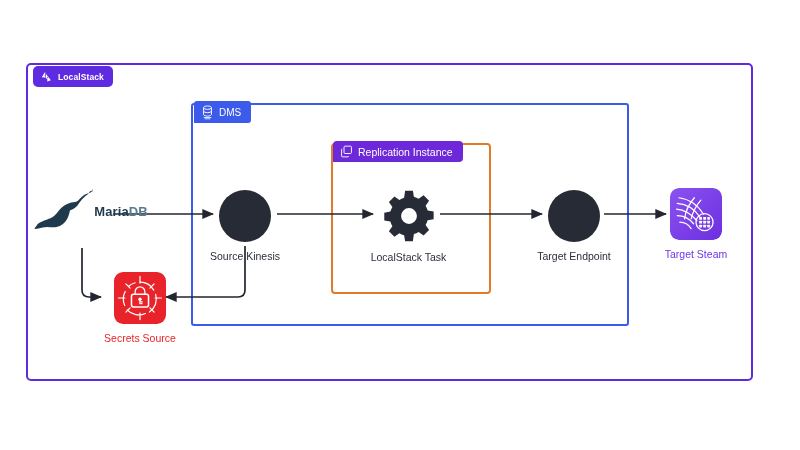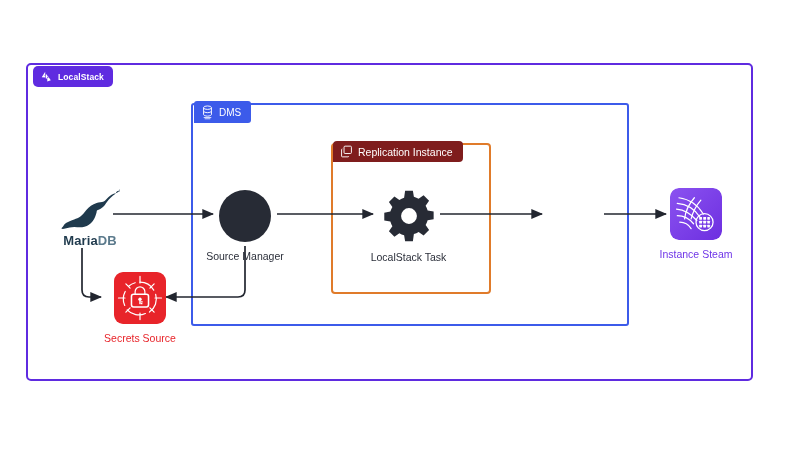--- a/index.html
+++ b/index.html
@@ -19,21 +19,21 @@
   
   .badge{position:absolute;display:flex;align-items:center;gap:5px;
       box-sizing:border-box;color:#fff;white-space:nowrap;}
   #localstack-badge{left:33px;top:66px;height:21px;padding:0 9px 0 7px;
       background:#5f2be0;border-radius:5px;font-size:8.5px;font-weight:700;
       letter-spacing:.1px;}
   #dms-badge{left:194px;top:101px;height:22px;padding:0 10px 0 7px;
       background:#3c5bea;border-radius:3px 3px 3px 0;font-size:10px;
       font-weight:400;}
   #ri-badge{left:333px;top:141px;height:21px;padding:0 10px 0 7px;
-      background:#7f1d1d;border-radius:4px 4px 4px 0;font-size:10.5px;
+      background:#6d28d9;border-radius:4px 4px 4px 0;font-size:10.5px;
       font-weight:400;}
   .badge svg{display:block;flex:0 0 auto;}
 
   
   .node{position:absolute;display:flex;flex-direction:column;
       align-items:center;}
   .node-label{margin-top:9px;font-size:10.5px;color:#2b2f3a;
       white-space:nowrap;text-align:center;line-height:1.1;}
   .node-label.red{color:#e8242a;}
   .node-label.purple{color:#6f35e8;}
@@ -42,21 +42,21 @@
   .gear{width:54px;height:54px;}
   .sq{width:52px;height:52px;border-radius:9px;display:block;}
 
   #n-mariadb{left:44px;top:189px;width:92px;}
   #n-source{left:193px;top:190px;width:104px;}
   #n-task{left:356px;top:189px;width:105px;}
   #n-target{left:522px;top:190px;width:104px;}
   #n-kinesis{left:651px;top:188px;width:90px;}
   #n-secrets{left:92px;top:272px;width:96px;}
 
-  .mariadb-wrap{display:flex;flex-direction:column;align-items:center;text-align:center;}
+  .mariadb-wrap{display:flex;align-items:center;text-align:center;}
   .mariadb-word{font-size:13px;font-weight:700;letter-spacing:.1px;
       margin-top:1px;line-height:1;}
   .mw-a{color:#1f3a4d;}
   .mw-b{color:#5b7a8c;}
 
   
   #wires{position:absolute;left:0;top:0;width:800px;height:450px;
       pointer-events:none;}
 </style>
 </head>
@@ -130,32 +130,36 @@
         <svg width="62" height="40" viewBox="0 0 124 78" aria-hidden="true">
           <path fill="#1f3a4d" d="M121.4 4.1c-2.4-.6-3.3 1.2-5.1 2.3-2 1.2-4.6 1.2-6.9 1.9-6.4 1.9-9.7 6-13.7 10.4-2 2.2-3.6 4.2-6.3 5.5-4.3 2.1-9.5 1.2-14.2 2.6-8.3 2.4-15 8-20.5 14.3-4 4.6-6.9 9.6-11.9 13.1-3.9 2.8-8.1 4.2-12.5 5.7-3.8 1.3-7.5 2.7-11.2 4.5-2.7 1.3-5.9 2.7-8.1 4.9-1.6 1.6-2.4 4-3.7 5.9-.7 1-2.3 1.6-2.4 2.8 1.9 1.6 5.4.4 7.6-.1 6.1-1.3 11.7-2.8 18-2.8 5.2 0 10.6 1.1 15.8.4 6.4-.9 12.6-3.5 17.3-7.9 4.2-3.9 7-9 9.1-14.3 1-2.4 1.8-4.9 2.4-7.4.3-1.2.1-3 .8-4 .8-1.1 3.1-1.4 4.3-2 3.2-1.4 5.9-2.9 8.3-5.4 4.1-4.3 7.1-9.6 10.8-14.2 2.1-2.7 4.7-4.8 7.2-7 1.8-1.6 6-3.8 7.1-5.9 1-1.9 1.2-5.1 7.8-5.1-.2-2.2-.2-1.9-1.7-2.2z"></path>
         </svg>
       </span>
       <div class="mariadb-word"><span class="mw-a">Maria</span><span class="mw-b">DB</span></div>
     </div>
   </div>
 
   <div class="node" id="n-source">
     <div class="disc"></div>
-    <div class="node-label">Source Manager</div>
+    <div class="node-label">Source Kinesis</div>
   </div>
 
   <div class="node" id="n-task">
     <span class="gear">
       <svg width="54" height="54" viewBox="0 0 64 64" aria-hidden="true">
         <path fill="#272b35" fill-rule="evenodd" d="M27.4 2h9.2l1.2 7.1c2 .6 3.9 1.4 5.6 2.4l5.9-4.1 6.5 6.5-4.1 5.9c1 1.7 1.8 3.6 2.4 5.6l7.1 1.2v9.2l-7.1 1.2c-.6 2-1.4 3.9-2.4 5.6l4.1 5.9-6.5 6.5-5.9-4.1c-1.7 1-3.6 1.8-5.6 2.4L36.6 62h-9.2l-1.2-7.1c-2-.6-3.9-1.4-5.6-2.4l-5.9 4.1-6.5-6.5 4.1-5.9c-1-1.7-1.8-3.6-2.4-5.6L2.7 37.2v-9.2l7.2-1.2c.6-2 1.4-3.9 2.4-5.6l-4.1-5.9 6.5-6.5 5.9 4.1c1.7-1 3.6-1.8 5.6-2.4L27.4 2zM32 22.6a9.4 9.4 0 1 0 0 18.8 9.4 9.4 0 0 0 0-18.8z"></path>
       </svg>
     </span>
     <div class="node-label">LocalStack Task</div>
   </div>
 
+  <div class="node" id="n-target">
+    <div class="disc"></div>
+    <div class="node-label">Target Endpoint</div>
+  </div>
 
   <div class="node" id="n-kinesis">
     <span>
       <svg class="sq" width="52" height="52" viewBox="0 0 64 64" aria-hidden="true">
         <defs>
           <linearGradient id="kg" x1="0" y1="0" x2="1" y2="1">
             <stop offset="0" stop-color="#8b52f0"></stop>
             <stop offset="1" stop-color="#6d2fe0"></stop>
           </linearGradient>
         </defs>
@@ -178,21 +182,21 @@
             <rect x="-6.6" y="-1.6" width="3.5" height="3.4" rx=".5"></rect>
             <rect x="-1.6" y="-1.6" width="3.5" height="3.4" rx=".5"></rect>
             <rect x="3.4" y="-1.6" width="3.2" height="3.4" rx=".5"></rect>
             <rect x="-6.6" y="3.2" width="3.5" height="3.3" rx=".5"></rect>
             <rect x="-1.6" y="3.2" width="3.5" height="3.3" rx=".5"></rect>
             <rect x="3.4" y="3.2" width="3.2" height="3.3" rx=".5"></rect>
           </g>
         </g>
       </svg>
     </span>
-    <div class="node-label purple">Instance Steam</div>
+    <div class="node-label purple">Target Steam</div>
   </div>
 
   <div class="node" id="n-secrets">
     <span>
       <svg class="sq" width="52" height="52" viewBox="0 0 64 64" aria-hidden="true">
         <rect x="0" y="0" width="64" height="64" rx="9" fill="#e8242a"></rect>
         <g fill="none" stroke="#ffffff" stroke-width="1.5" stroke-linecap="round">
           <path d="M32 12.5a19.5 19.5 0 0 1 16.9 9.8"></path>
           <path d="M51.3 27.5a19.5 19.5 0 0 1-7.7 21.8"></path>
           <path d="M38.6 51.1a19.5 19.5 0 0 1-22.4-4.5"></path>

